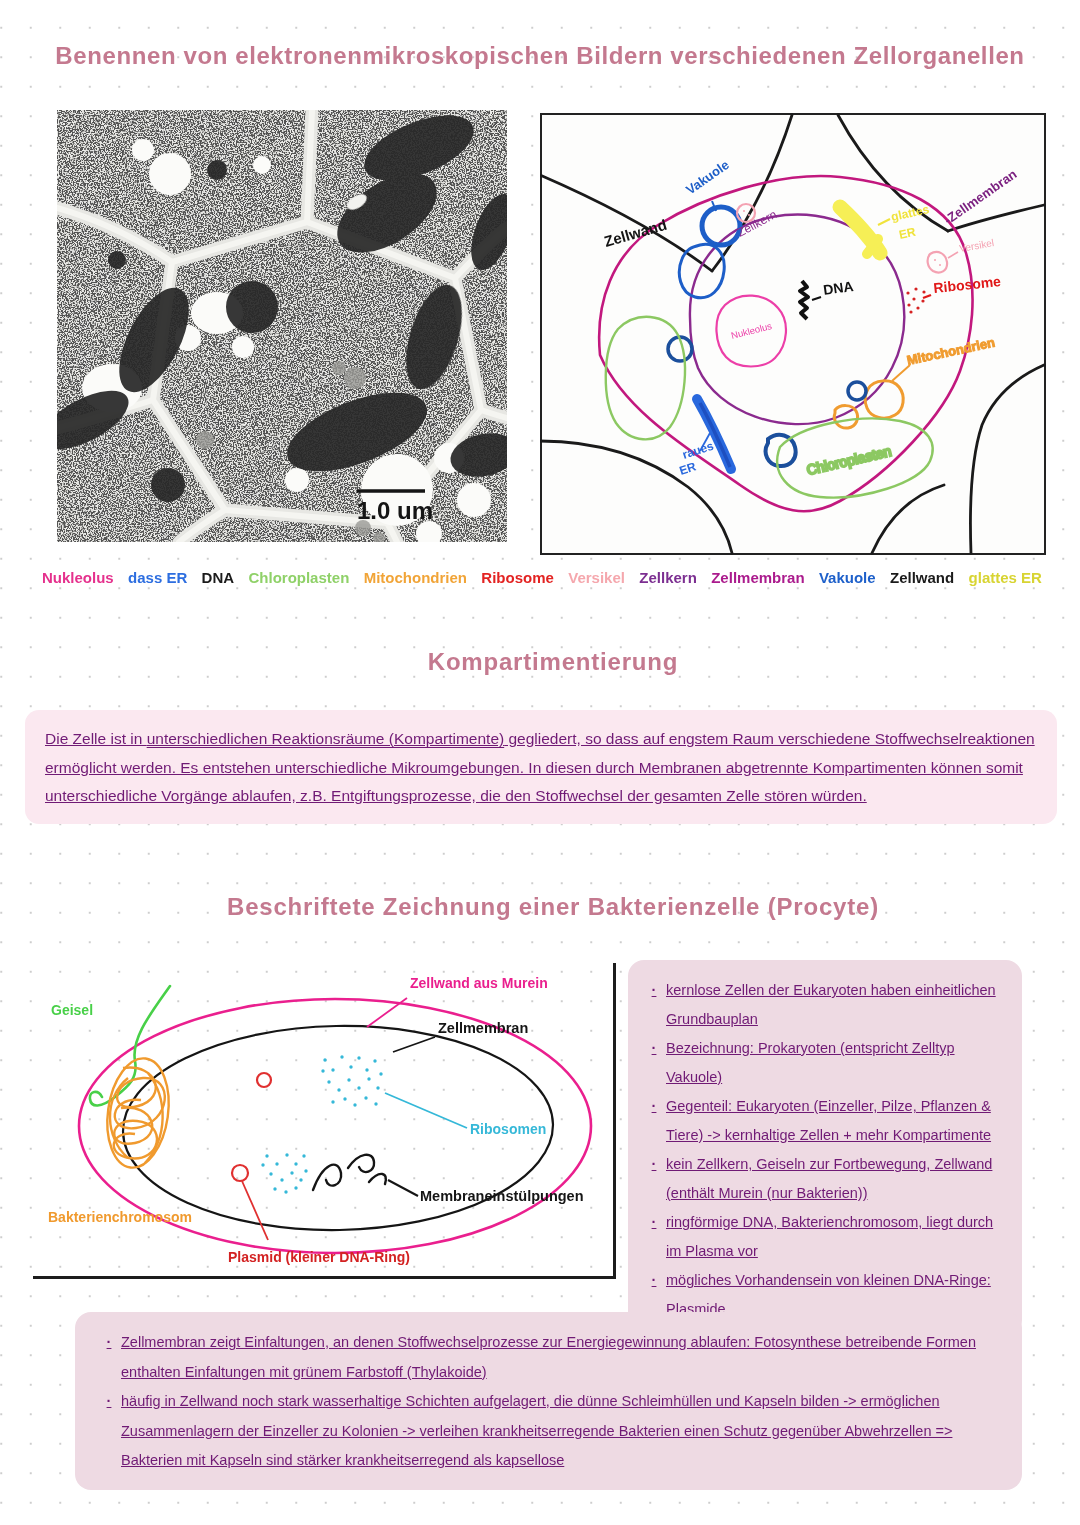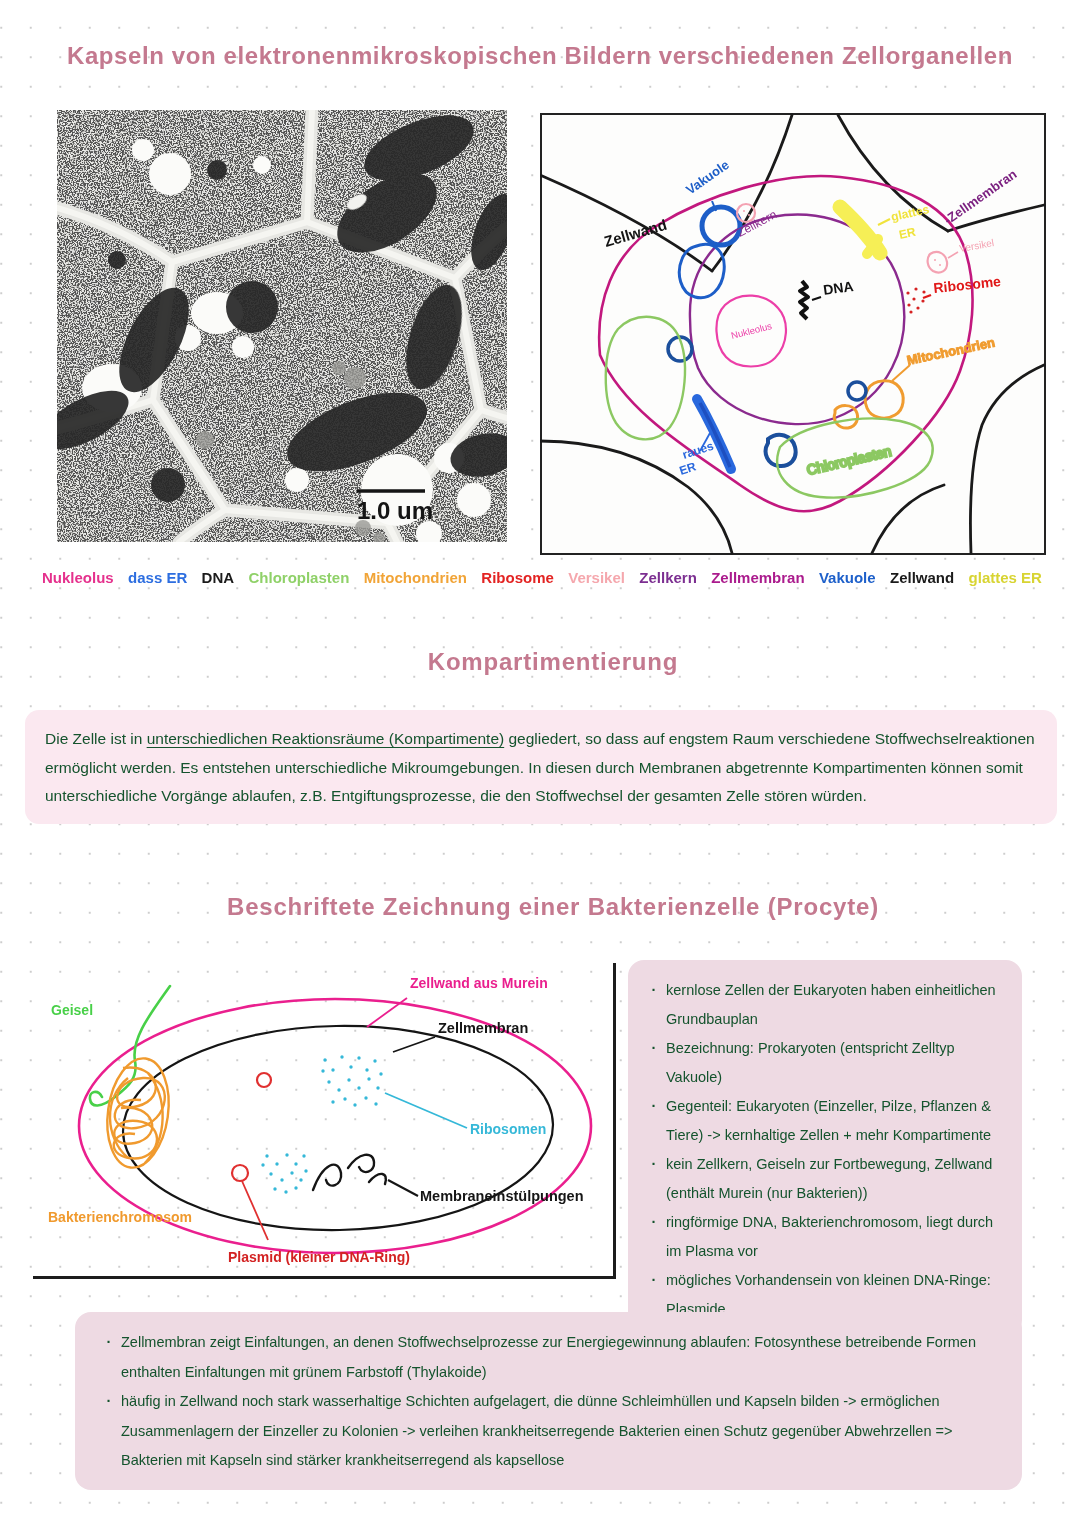--- a/index.html
+++ b/index.html
@@ -18,21 +18,21 @@
   .key-row{
     position:absolute;left:42px;top:569px;width:1000px;display:flex;
     justify-content:space-between;align-items:baseline;font-size:15px;font-weight:bold;
   }
   .h2{
     position:absolute;left:16px;width:1074px;text-align:center;
     font-size:24px;font-weight:bold;letter-spacing:.8px;color:#c4798f;
   }
   .h2.komp{top:648px;}
   .h2.bakt{top:893px;}
-  .box{position:absolute;background:#eedae3;border-radius:16px;color:#14532d;}
+  .box{position:absolute;background:#eedae3;border-radius:16px;color:#701a75;text-decoration:underline;}
   .box.light{background:#fbe8f0;}
   .komp-box{left:25px;top:710px;width:992px;padding:15px 20px 13px 20px;
     font-size:15.5px;line-height:28.5px;border-radius:14px;}
   .komp-box u{text-underline-offset:3px;}
   .bact-divider-v{position:absolute;left:613px;top:963px;width:3px;height:315px;background:#1c1c1c;}
   .bact-divider-h{position:absolute;left:33px;top:1276px;width:583px;height:3px;background:#1c1c1c;}
   .fig-bacteria{position:absolute;left:33px;top:958px;}
   .right-box{left:628px;top:960px;width:366px;padding:16px 14px 12px 14px;
     font-size:14.5px;line-height:29px;}
   .bottom-box{left:75px;top:1312px;width:903px;padding:16px 22px 14px 22px;
@@ -40,21 +40,21 @@
   ul.notes{list-style:none;margin:0;padding:0;}
   ul.notes li{display:flex;}
   ul.notes .mk{width:24px;flex:0 0 24px;text-align:center;font-weight:bold;}
   svg text{font-family:"Liberation Sans","DejaVu Sans",sans-serif;}
 </style>
 </head>
 <body>
 
 <div class="page">
 
-  <div class="title">Kapseln von elektronenmikroskopischen Bildern verschiedenen Zellorganellen</div>
+  <div class="title">Benennen von elektronenmikroskopischen Bildern verschiedenen Zellorganellen</div>
 
   <svg class="fig-em" width="450" height="432" viewBox="0 0 450 432">
     <defs>
       <filter id="mottle" x="0%" y="0%" width="100%" height="100%">
         <feTurbulence type="fractalNoise" baseFrequency="0.18" numOctaves="2" seed="4"></feTurbulence>
         <feColorMatrix type="matrix" values="0 0 0 0 0.42  0 0 0 0 0.42  0 0 0 0 0.40  0 0 0 1.4 -0.35"></feColorMatrix>
       </filter>
       <filter id="grain" x="0%" y="0%" width="100%" height="100%">
         <feTurbulence type="fractalNoise" baseFrequency="0.72" numOctaves="2" seed="8"></feTurbulence>
         <feColorMatrix type="matrix" values="0 0 0 0 0.05  0 0 0 0 0.05  0 0 0 0 0.05  0 0 0 9 -4"></feColorMatrix>

